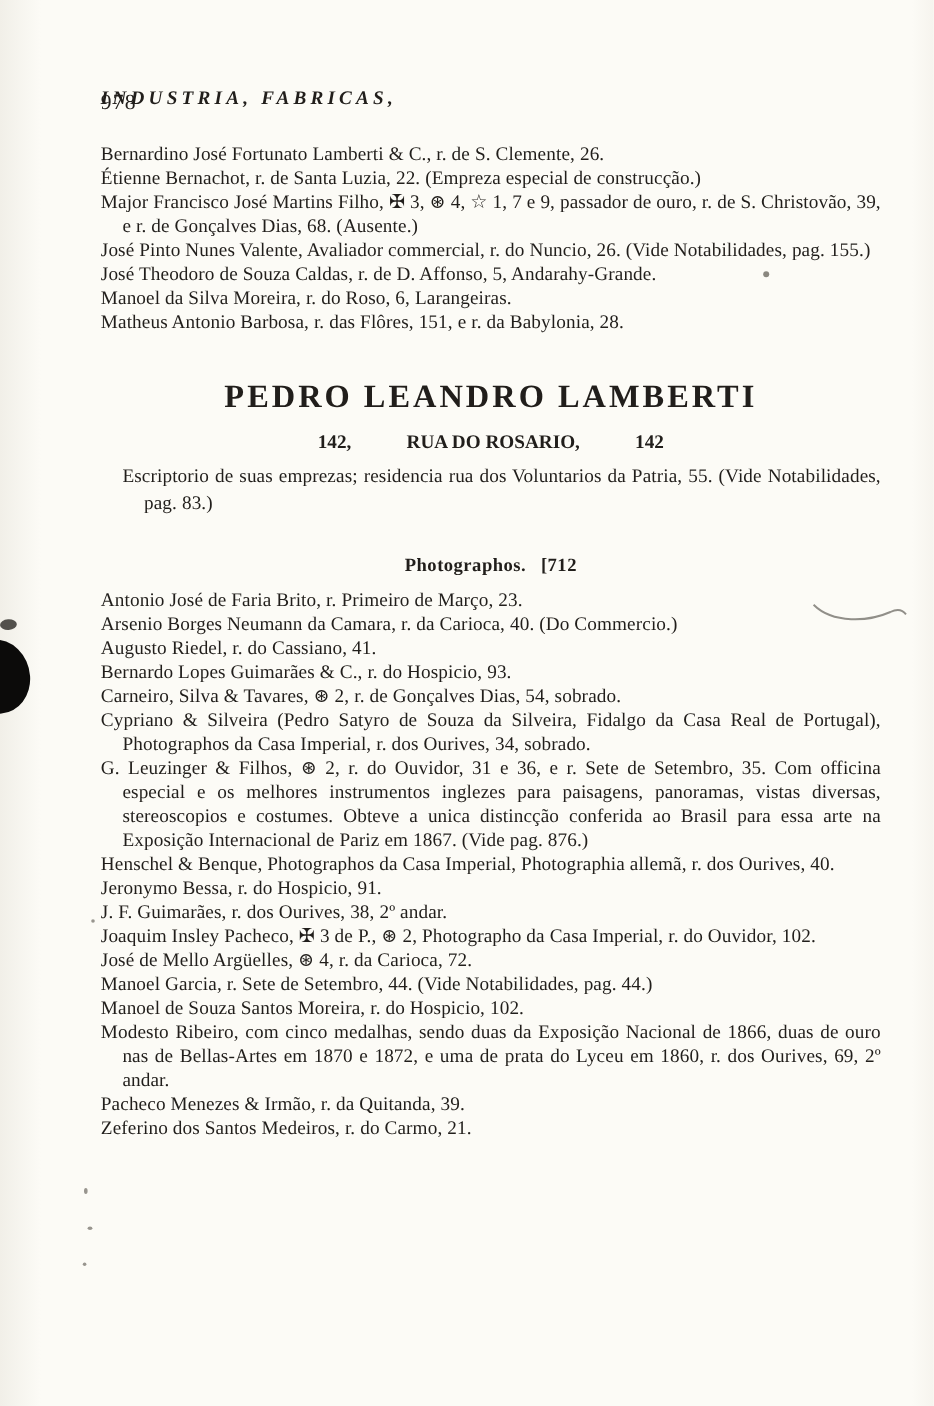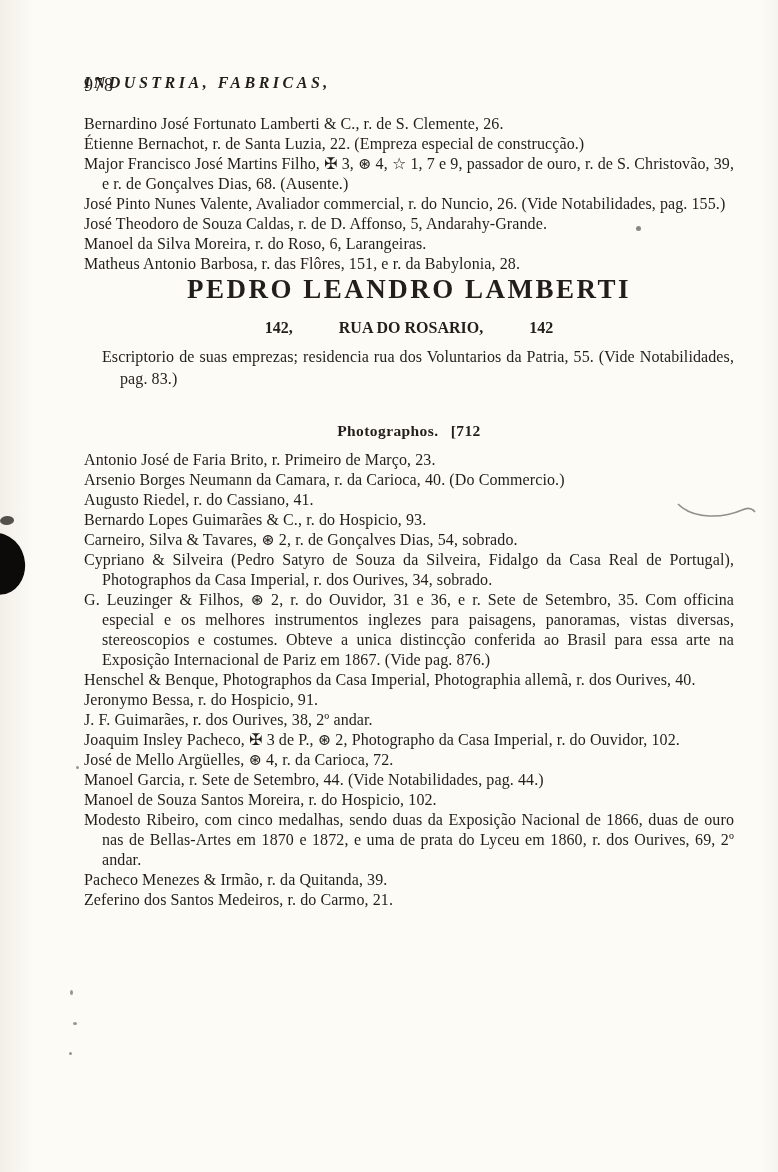--- a/index.html
+++ b/index.html
@@ -14,29 +14,29 @@
   }
   .content { position:absolute; left:84px; top:74px; width:650px; }
 
   .running-head { position:relative; height:24px; }
   .page-number { position:absolute; left:0; top:1px; font-size:18px; letter-spacing:1px; }
   .running-title { display:block; text-align:left; font-weight:bold; font-size:16px; letter-spacing:3.5px;font-style:italic; }
 
   .section-heading { text-align:center; font-weight:bold; font-size:15.5px; margin-top:9px; letter-spacing:0.4px; }
   .section-heading .sh-ref { margin-left:8px; font-weight:bold; }
 
-  .entries { margin-top:16px; }
+  .entries { margin-top:21px; }
   .entry {
     font-size:16px; line-height:20px;
     text-align:justify;
     padding-left:18px; text-indent:-18px;
     letter-spacing:0.1px;
   }
 
-  .ad { text-align:center; }
+  .ad { margin-top:36px; text-align:center; }
   .ad-title { font-size:27px; font-weight:bold; letter-spacing:2.5px; font-family:"Liberation Serif","DejaVu Serif",serif; }
   .ad-subtitle { font-size:19px; letter-spacing:5px; margin-top:13px; font-weight:normal; }
   .ad-address { margin-top:14px; font-weight:bold; font-size:16px; display:flex; justify-content:center; gap:46px; }
   .ad-body {
     margin-top:9px; text-align:justify; font-size:16px; line-height:22px;
     padding-left:36px; text-indent:-18px; letter-spacing:0.1px;
   }
 
   .photographos-heading { margin-top:32px; }
   .photographos-entries { margin-top:10px; }

